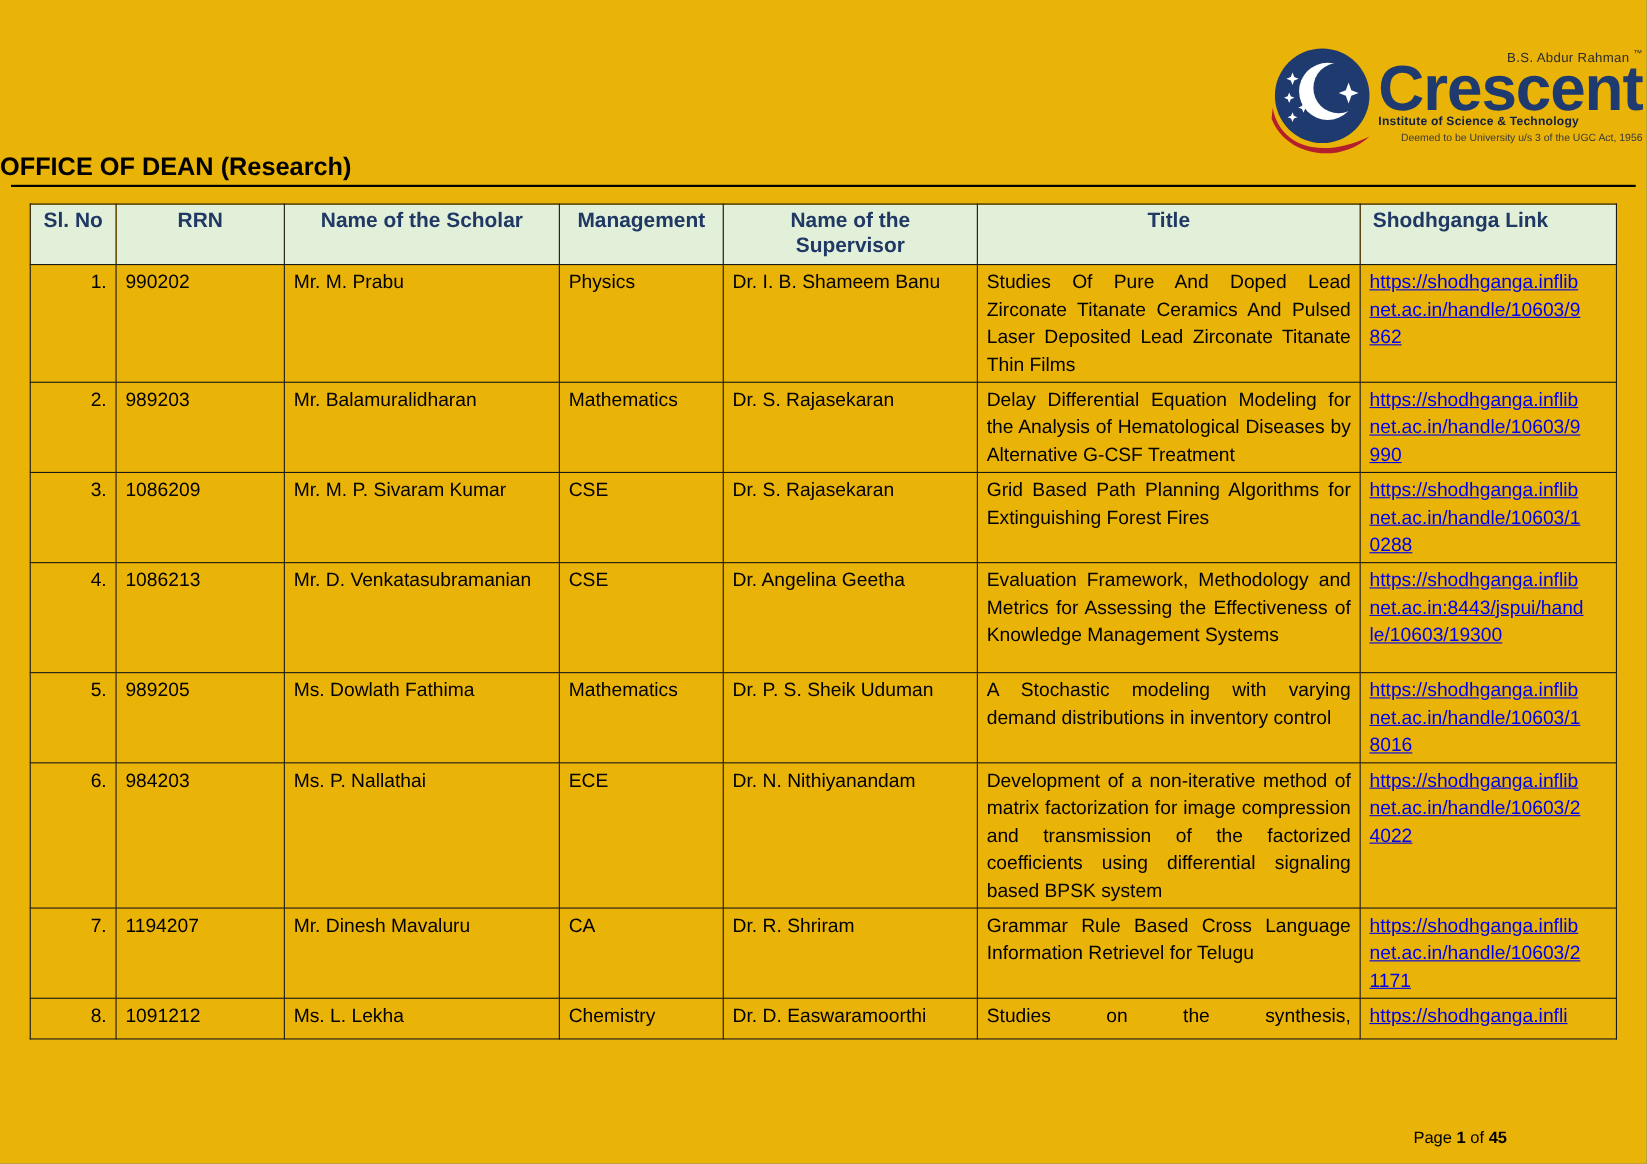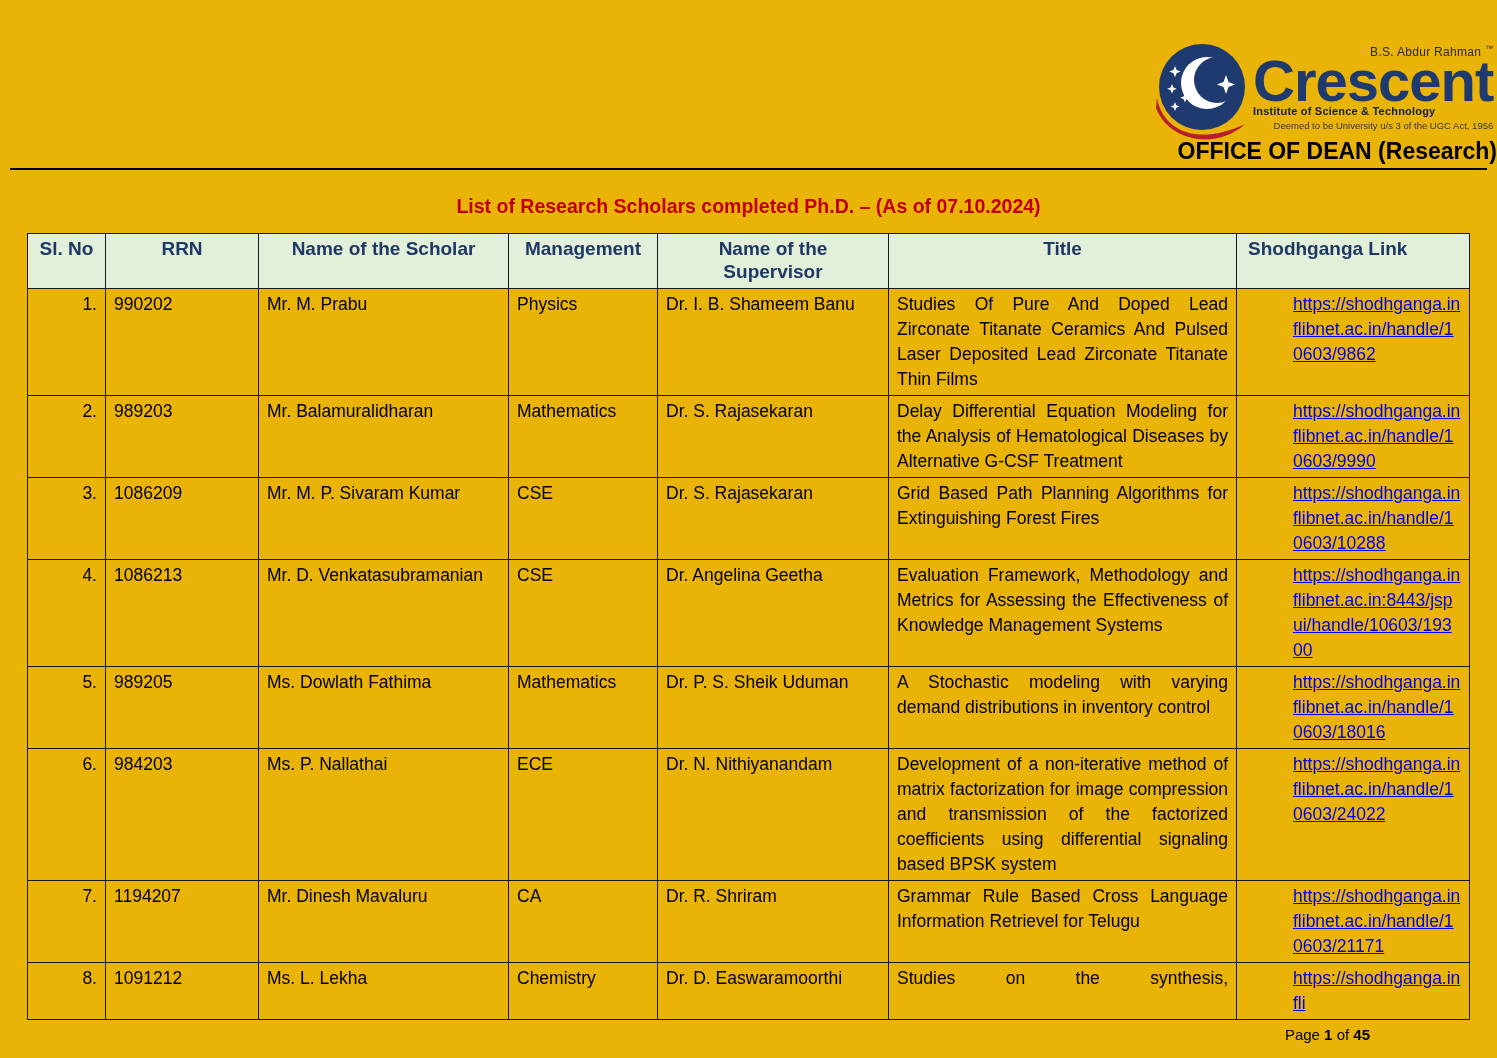--- a/index.html
+++ b/index.html
@@ -11,21 +11,21 @@
   
   .logo{position:absolute; top:42px; right:20px; width:322px; height:102px; display:flex; align-items:flex-start;}
   .emblem{flex:0 0 94px; height:102px;}
   .logo-text{flex:1; padding-left:4px; display:flex; flex-direction:column;}
   .tm-line{font-size:12px; color:#2b2b2b; text-align:right; letter-spacing:.3px; line-height:14px;}
   .tm-line sup{font-size:8px;}
   .brand{font-size:58px; font-weight:bold; color:var(--logo-navy); line-height:44px; letter-spacing:-1px;}
   .inst{font-size:11px; font-weight:bold; color:#13213f; line-height:17px; letter-spacing:.2px;}
   .tagline{font-size:9.5px; color:#3a3a3a; text-align:right; line-height:12px;}
   
-  .doc-head{padding-top:138px; text-align:right;}
+  .doc-head{padding-top:138px; text-align:left;}
   .doc-title{font-size:23px; font-weight:bold; line-height:26px;}
   .doc-subtitle{font-size:15.5px; font-style:italic; line-height:20px;}
   .rule{border:none; border-top:2px solid #000; margin:4px 10px 0 10px;}
   .list-heading{margin-top:25px; text-align:center; font-size:19.5px; font-weight:bold; color:var(--accent-red);}
   
   table.scholars{
     border-collapse:collapse; table-layout:fixed;
     margin:15px 0 0 27px; width:1442px;
     font-size:17.5px; line-height:25px;
   }
@@ -33,21 +33,21 @@
   thead th{
     background:var(--header-bg); color:var(--header-text);
     font-weight:bold; font-size:19px; line-height:23px;
     text-align:center; vertical-align:middle; height:48px; padding:2px 6px;margin-top:30px;
   }
   thead th.h-sup{text-align:center;}
   thead th.h-sup span{display:inline-block; width:150px;}
   thead th.h-link{text-align:left; padding-left:11px;}
   td.c-sl{text-align:right; padding-right:19px;}
   td.c-title{text-align:justify;}
-  td.c-link a{color:var(--link-blue); word-break:break-all; display:inline-block; max-width:196px;margin-left:48px;}
+  td.c-link a{color:var(--link-blue); word-break:break-all; display:inline-block; max-width:196px;}
   tbody tr:nth-child(1){height:100px;}
   tbody tr:nth-child(2){height:75px;}
   tbody tr:nth-child(3){height:75px;}
   tbody tr:nth-child(4){height:100px;}
   tbody tr:nth-child(5){height:75px;}
   tbody tr:nth-child(6){height:123px;}
   tbody tr:nth-child(7){height:75px;}
   tbody tr:nth-child(8){height:37px;}
   tbody tr:last-child td.c-title{text-align-last:justify;}
   
@@ -80,21 +80,20 @@
       <div class="inst">Institute of Science &amp; Technology</div>
       <div class="tagline">Deemed to be University u/s 3 of the UGC Act, 1956</div>
     </div>
   </div>
 
   <div class="doc-head">
     <div class="doc-title">OFFICE OF DEAN (Research)</div>
   </div>
   <hr class="rule">
 
-  <div class="list-heading">List of Research Scholars completed Ph.D. – (As of 07.10.2024)</div>
 
   <table class="scholars">
     <colgroup>
       <col style="width:78px">
         <col style="width:153px">
         <col style="width:250px">
       <col style="width:149px">
         <col style="width:231px">
         <col style="width:348px">
         <col style="width:233px">

